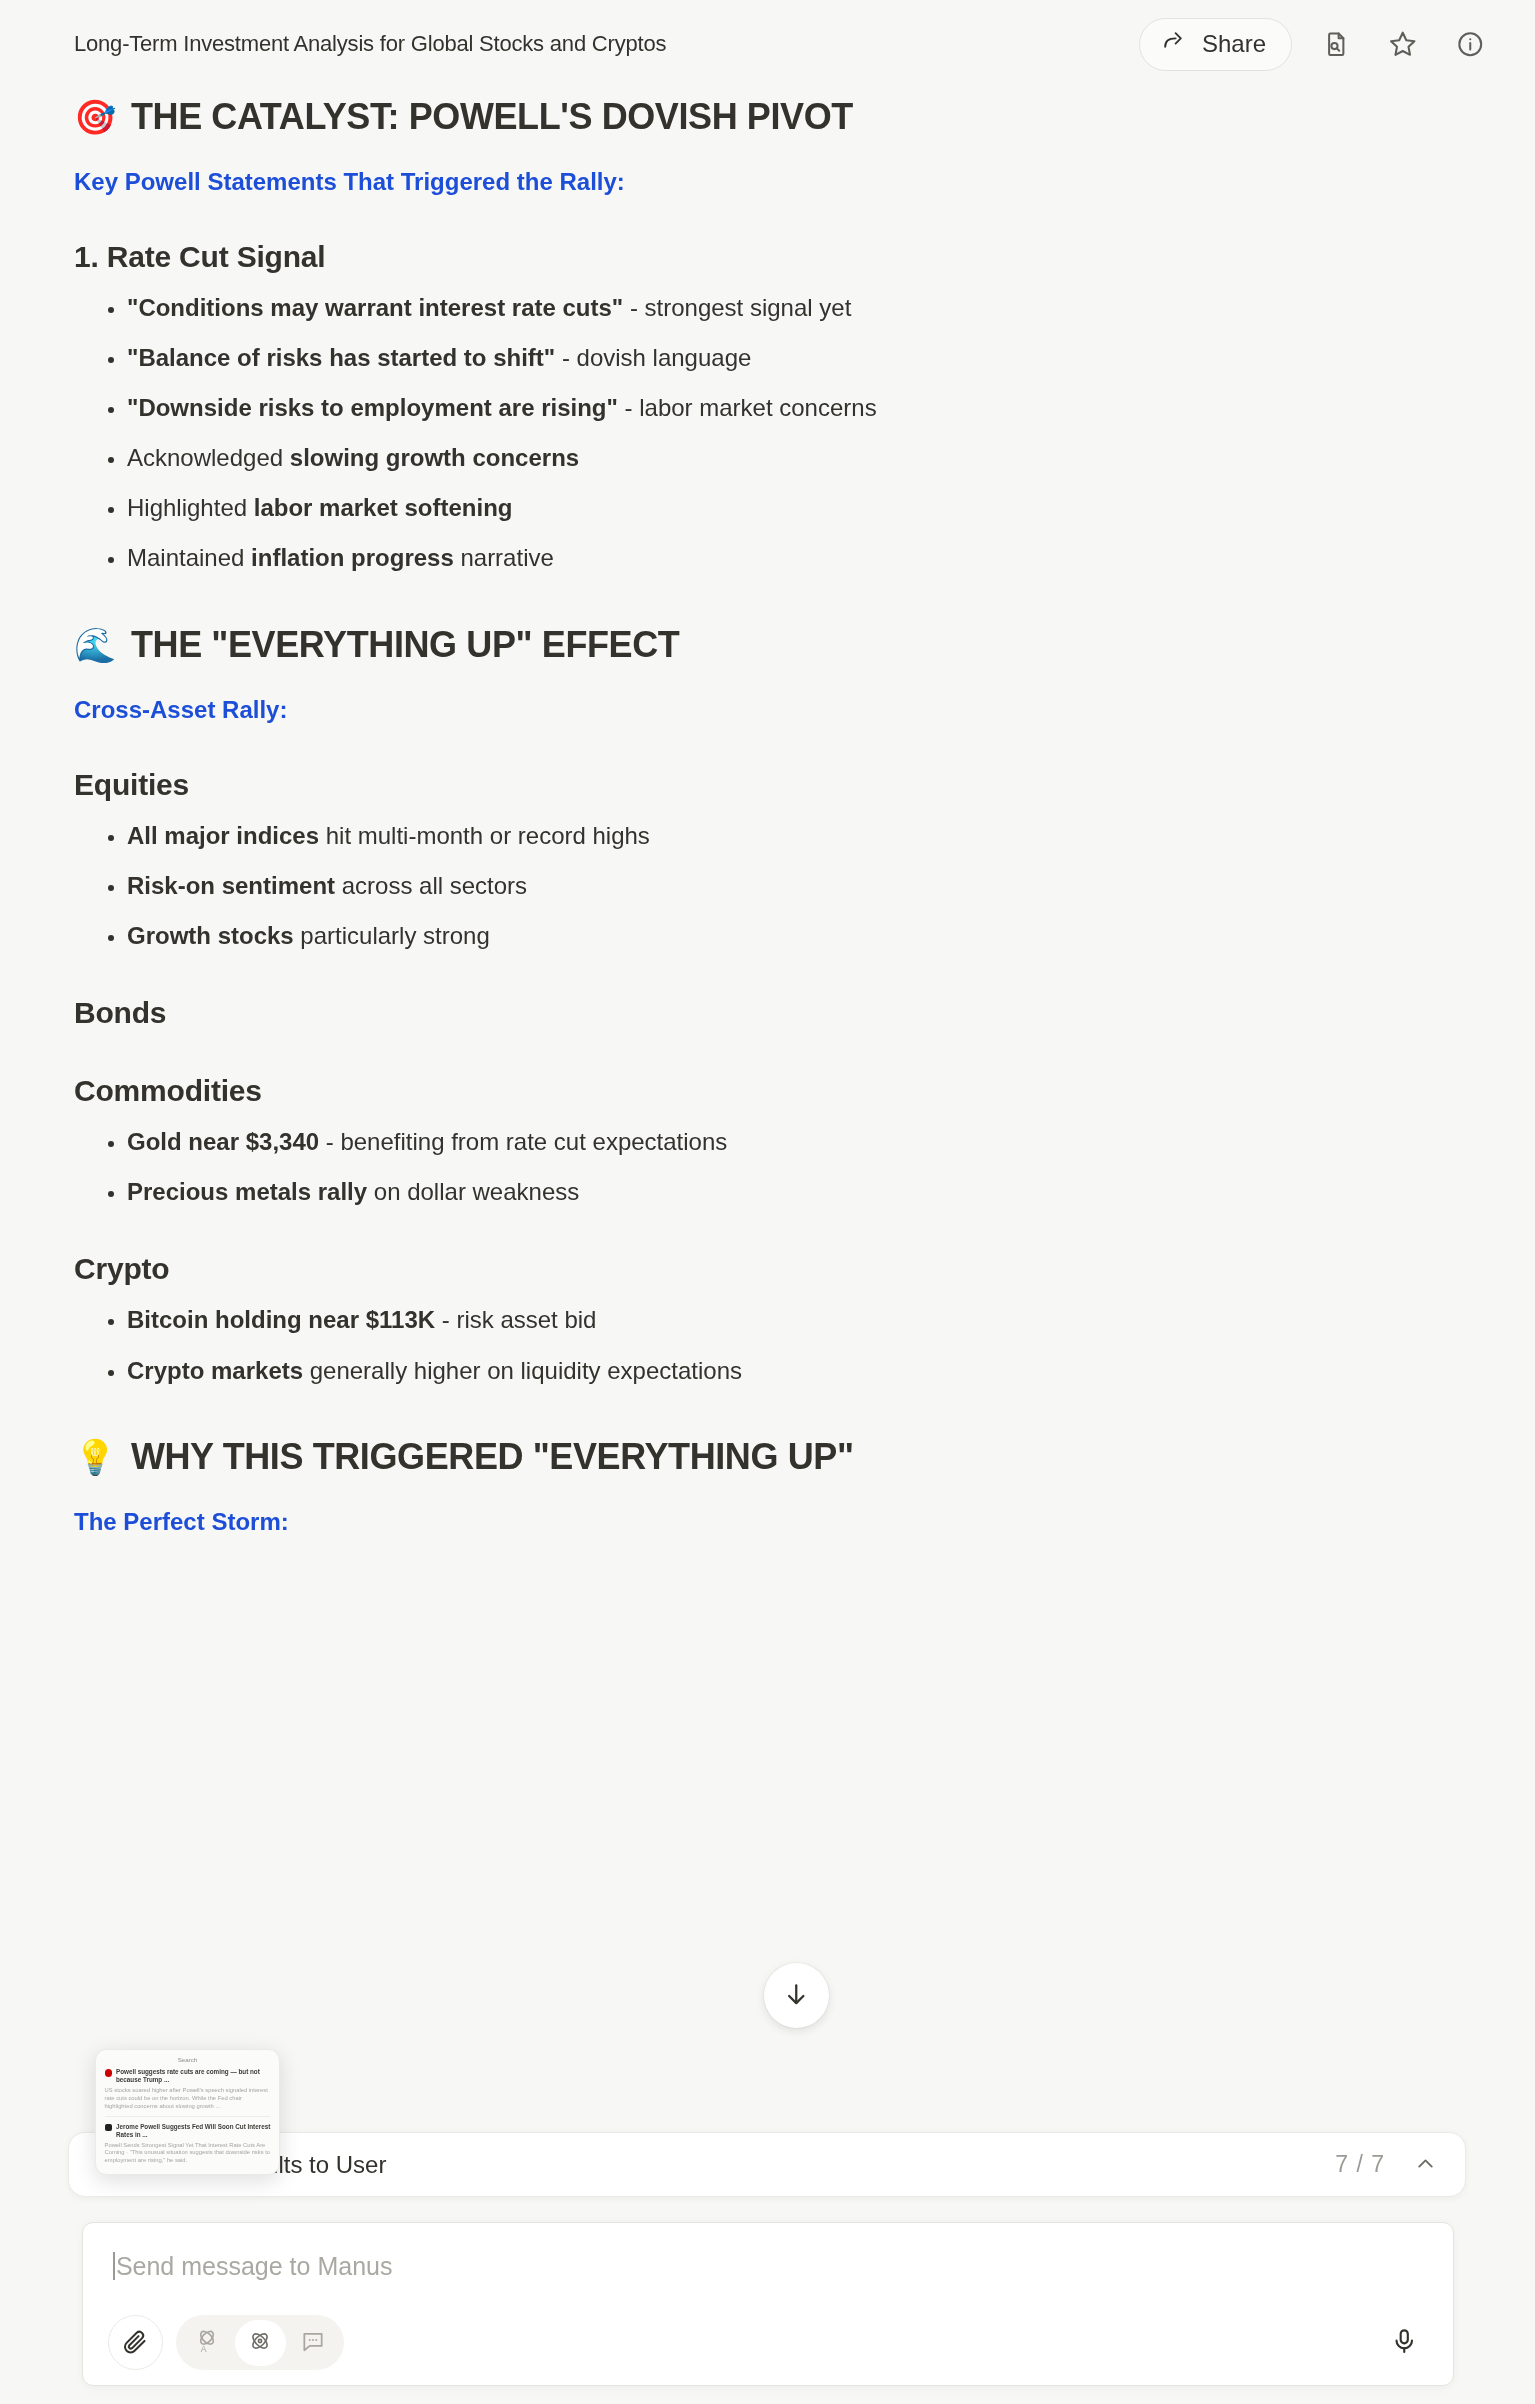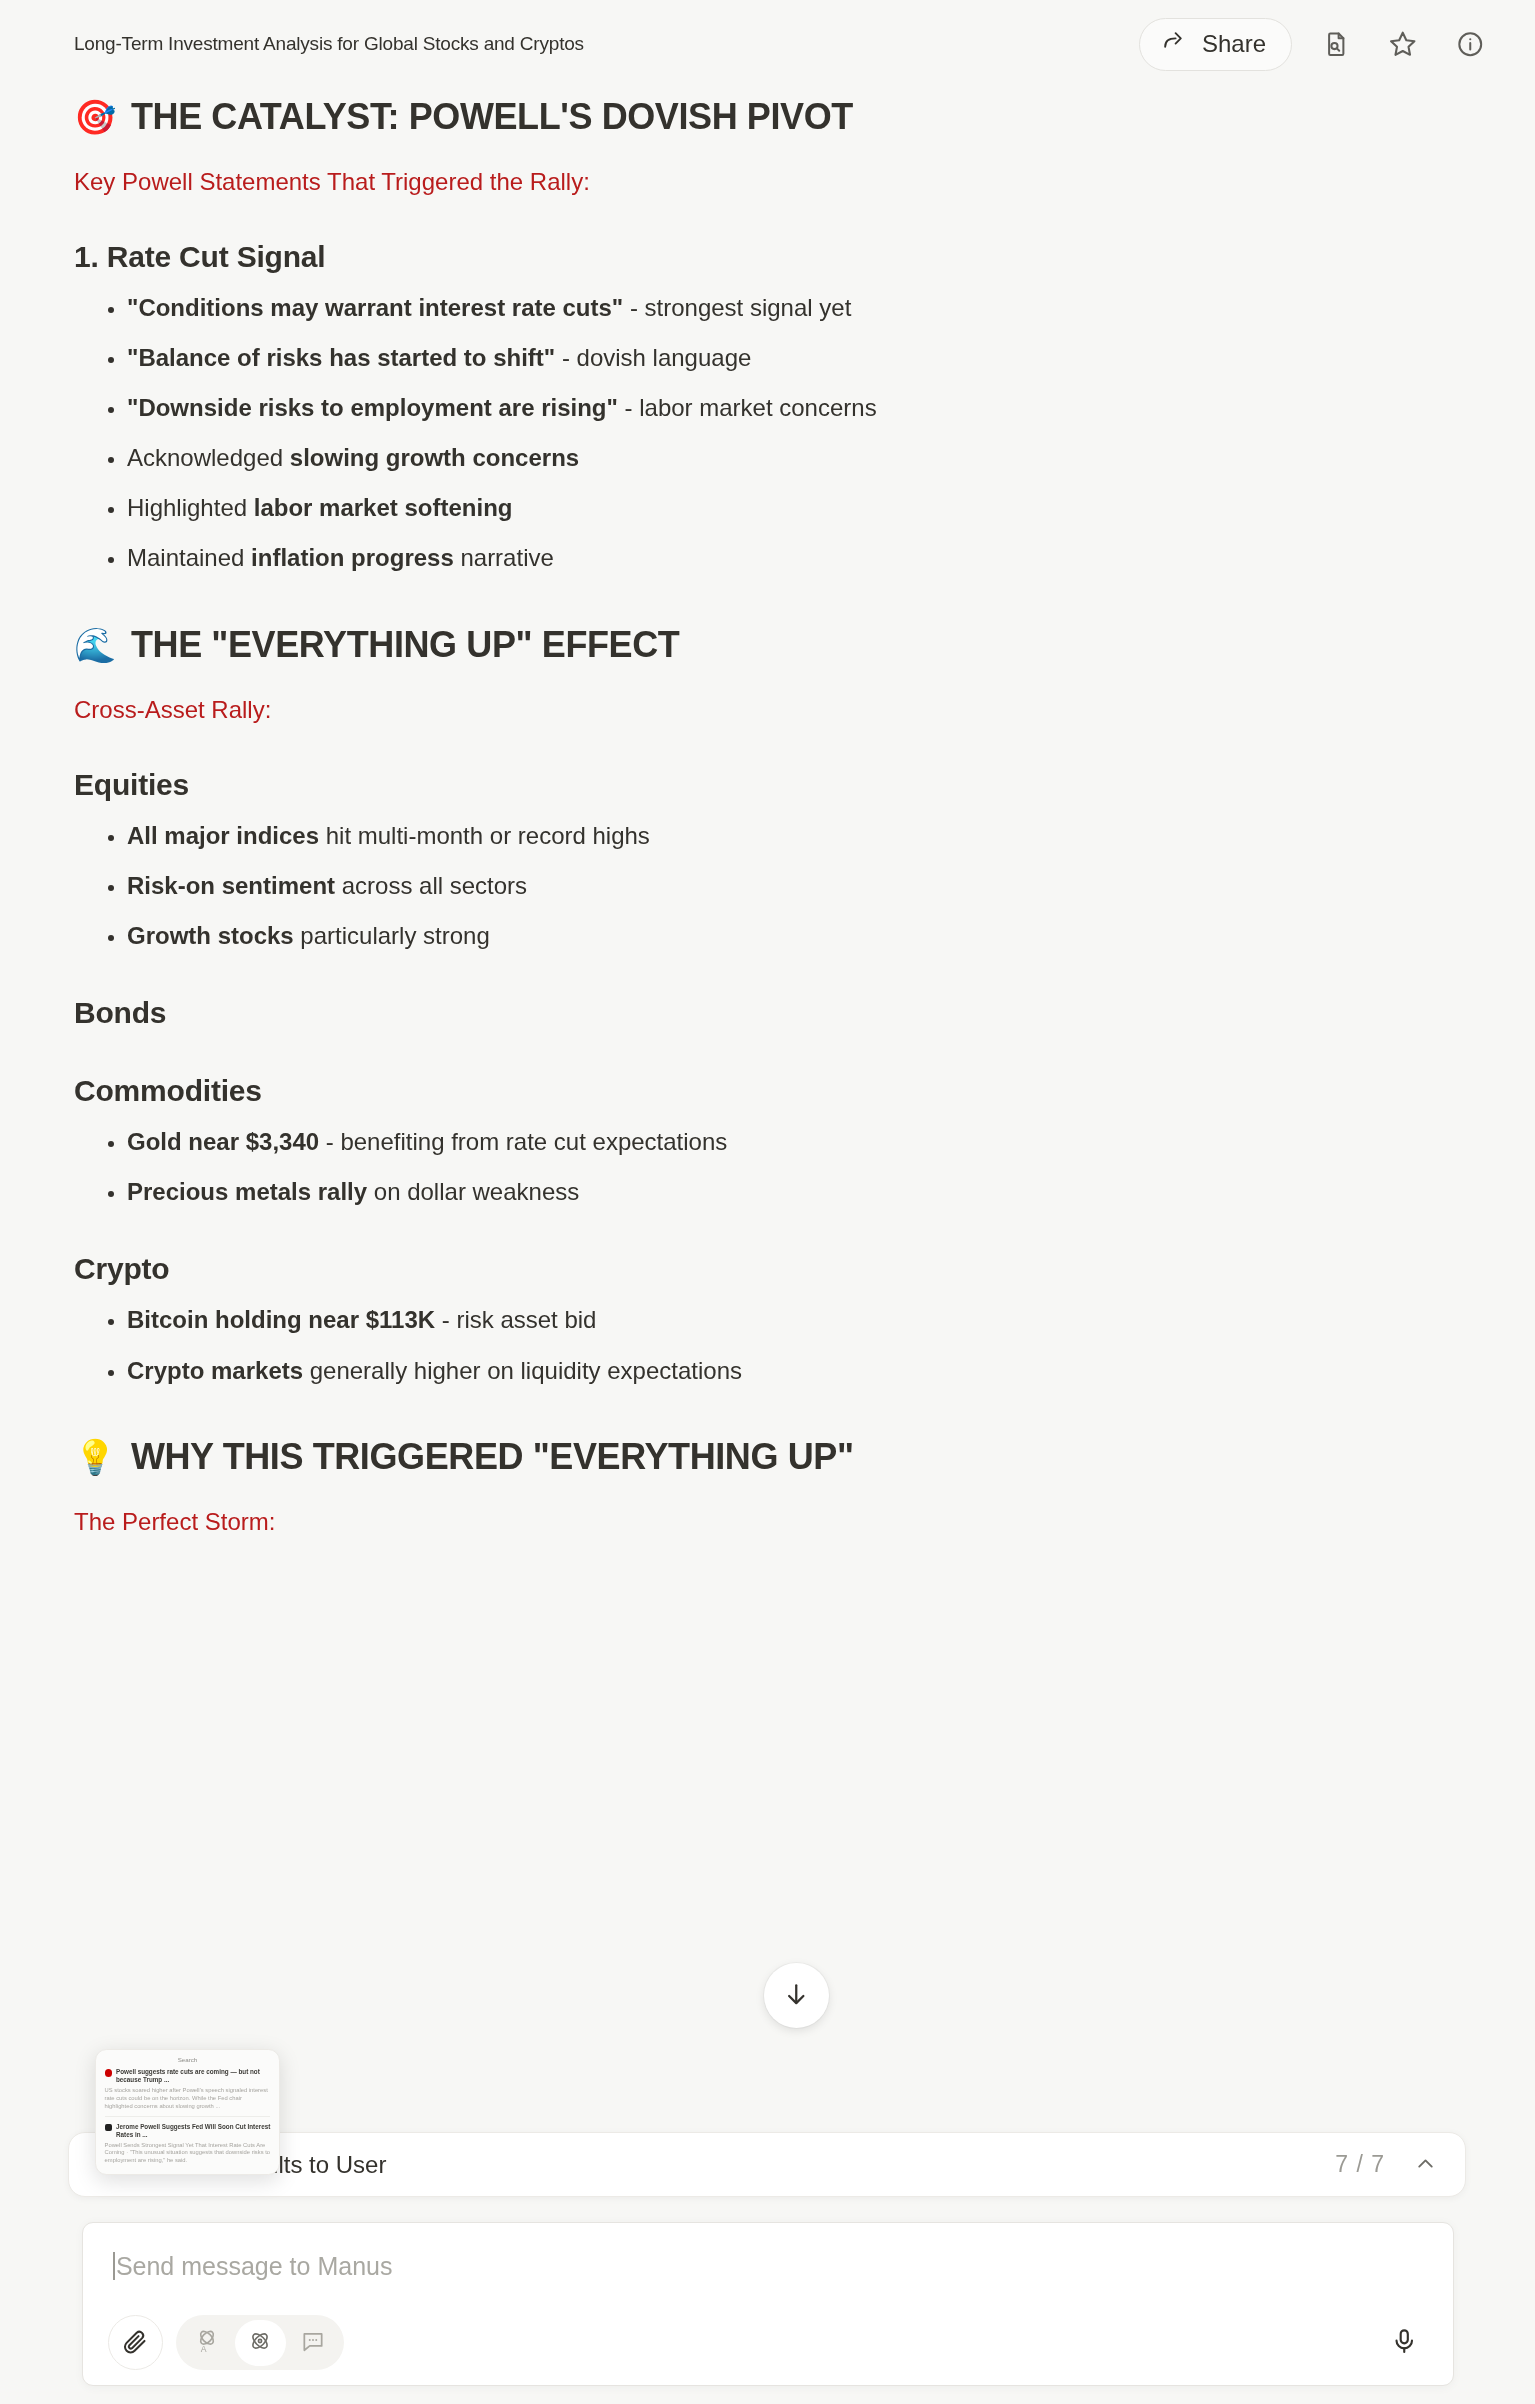--- a/index.html
+++ b/index.html
@@ -24,21 +24,21 @@
     position: absolute;
     top: 0; left: 0;
     width: 1535px;
     height: 88px;
     display: flex;
     align-items: center;
     padding: 0 42px 0 74px;
     background: #f7f7f5;
   }
   .doc-title {
-    font-size: 19px;
+    font-size: 22px;
     color: #34322d;
     letter-spacing: -0.2px;
     white-space: nowrap;
     flex: 0 0 auto;
   }
   .header-actions {
     margin-left: auto;
     display: flex;
     align-items: center;
     gap: 21px;
@@ -82,22 +82,22 @@
     letter-spacing: -0.4px;
     display: flex;
     align-items: center;
     gap: 15px;
     margin-top: 7.6px;
   }
   h1.section .emoji { font-size: 34px; line-height: 1; }
 
   p.lead {
     font-size: 24px;
-    font-weight: normal;
-    color: #b91c1c;
+    font-weight: bold;
+    color: #1d4ed8;
     margin-top: 30px;
   }
 
   h2.sub {
     font-size: 30px;
     font-weight: bold;
     color: #34322d;
     letter-spacing: -0.2px;
     margin-top: 44px;
   }

